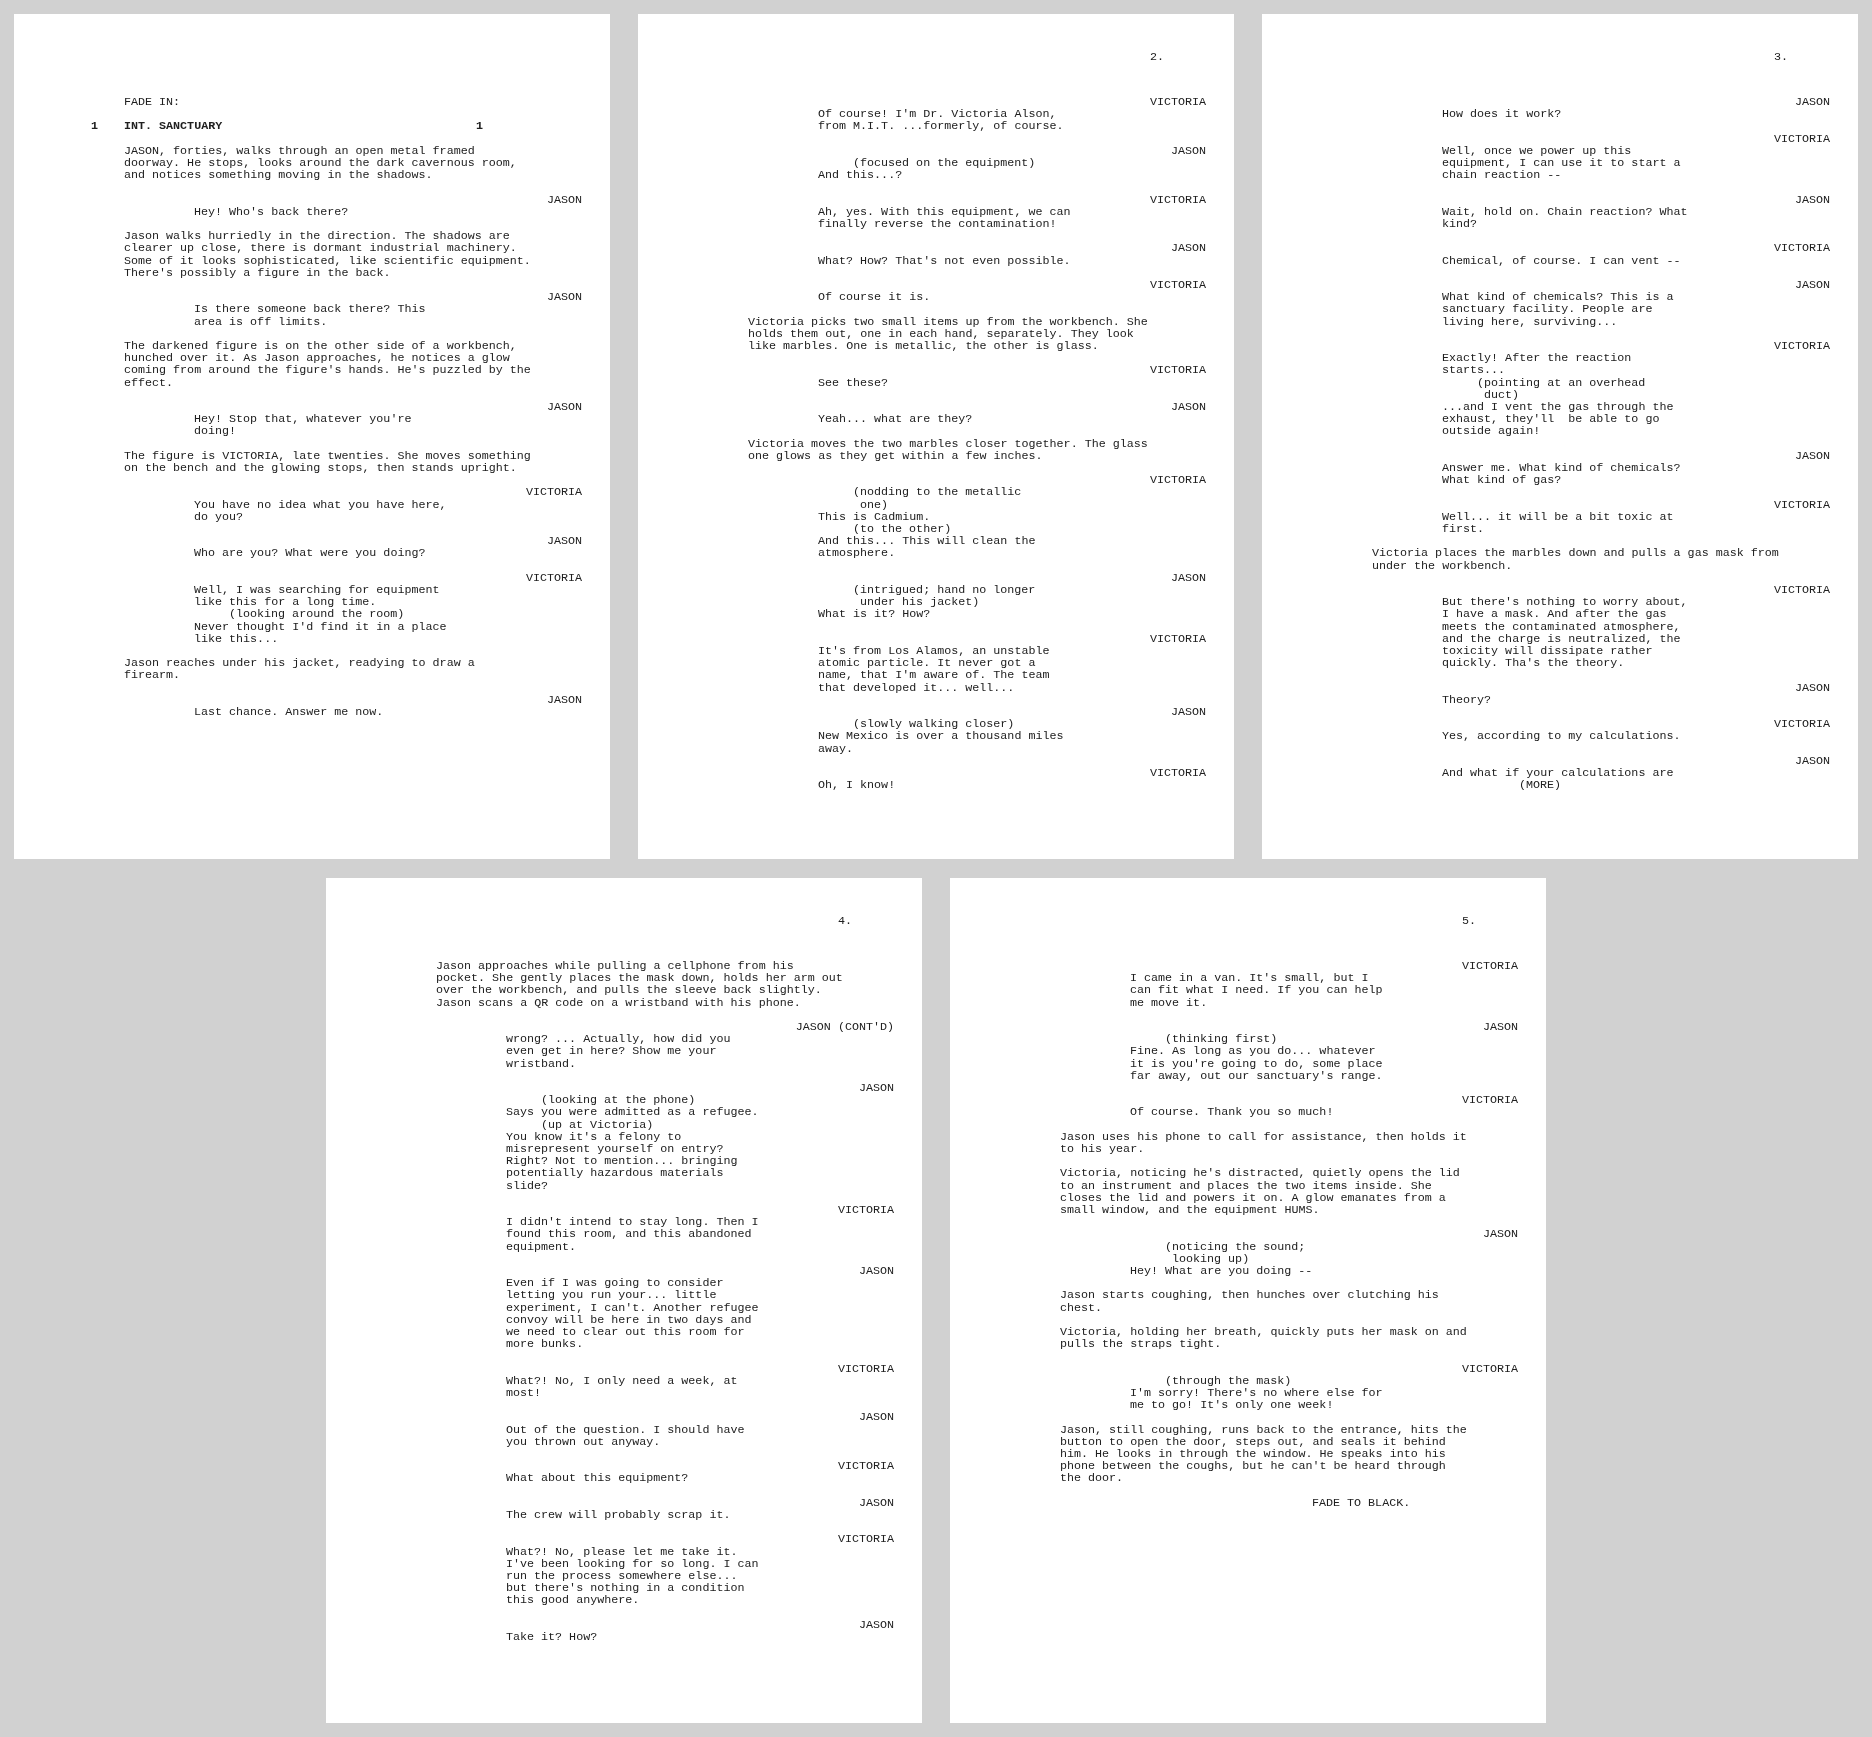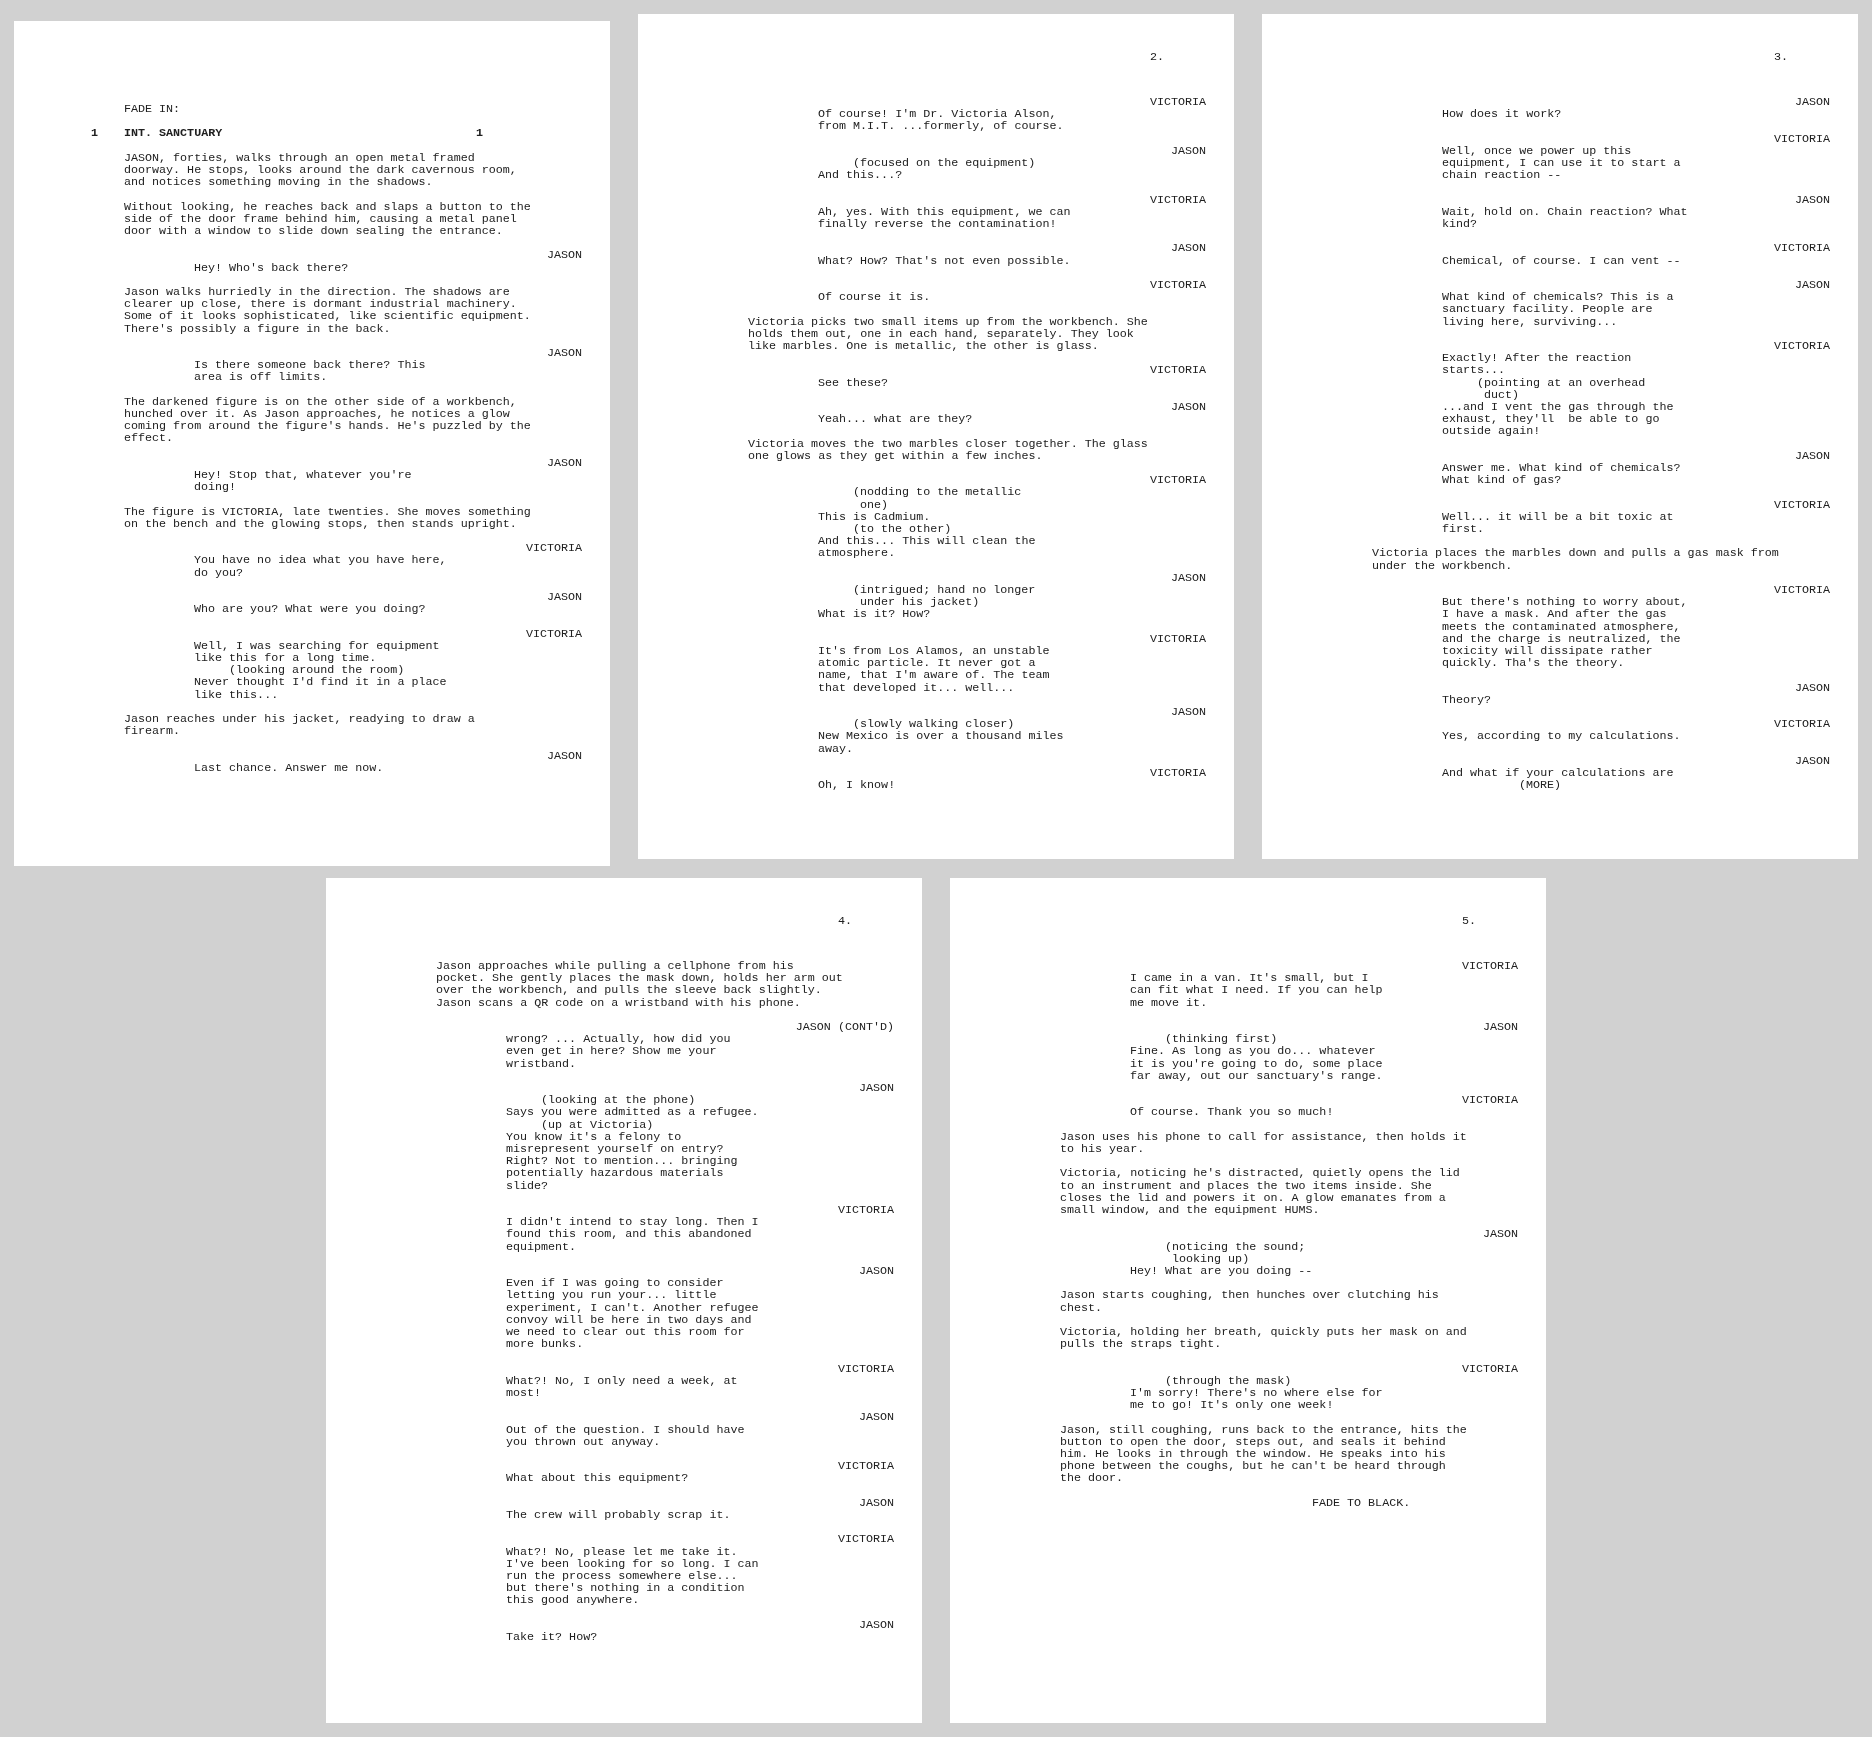--- a/index.html
+++ b/index.html
@@ -13,21 +13,21 @@
   .page{
     position:absolute;
     width:596px;height:845px;
     background:#ffffff;
     box-sizing:border-box;
     padding:82px 28px 0 40px;
     color:#202020;
     font-size:11.7px;
     overflow:hidden;
   }
-  .page-1{left:14px;top:21px;}
+  .page-1{left:14px;top:14px;}
   .page-2{left:638px;top:14px;}
   .page-3{left:1262px;top:14px;}
   .page-4{left:326px;top:878px;}
   .page-5{left:950px;top:878px;}
   .page-number{
     position:absolute;left:512px;top:36px;
     white-space:pre;
   }
   .el{margin-bottom:12.2px;}
   .line{white-space:pre;line-height:12.2px;min-height:12.2px;}
@@ -55,25 +55,20 @@
         </div>
         <div class="el">
           <div class="line heading"><span class="scene-num-l">1</span><span class="head-txt">INT. SANCTUARY</span><span class="scene-num-r">1</span></div>
         </div>
         <div class="el">
           <div class="line i-action">JASON, forties, walks through an open metal framed</div>
           <div class="line i-action">doorway. He stops, looks around the dark cavernous room,</div>
           <div class="line i-action">and notices something moving in the shadows.</div>
         </div>
         <div class="el">
-          <div class="line i-action">Without looking, he reaches back and slaps a button to the</div>
-          <div class="line i-action">side of the door frame behind him, causing a metal panel</div>
-          <div class="line i-action">door with a window to slide down sealing the entrance.</div>
-        </div>
-        <div class="el">
           <div class="line i-char">JASON</div>
           <div class="line i-dial">Hey! Who's back there?</div>
         </div>
         <div class="el">
           <div class="line i-action">Jason walks hurriedly in the direction. The shadows are</div>
           <div class="line i-action">clearer up close, there is dormant industrial machinery.</div>
           <div class="line i-action">Some of it looks sophisticated, like scientific equipment.</div>
           <div class="line i-action">There's possibly a figure in the back.</div>
         </div>
         <div class="el">

